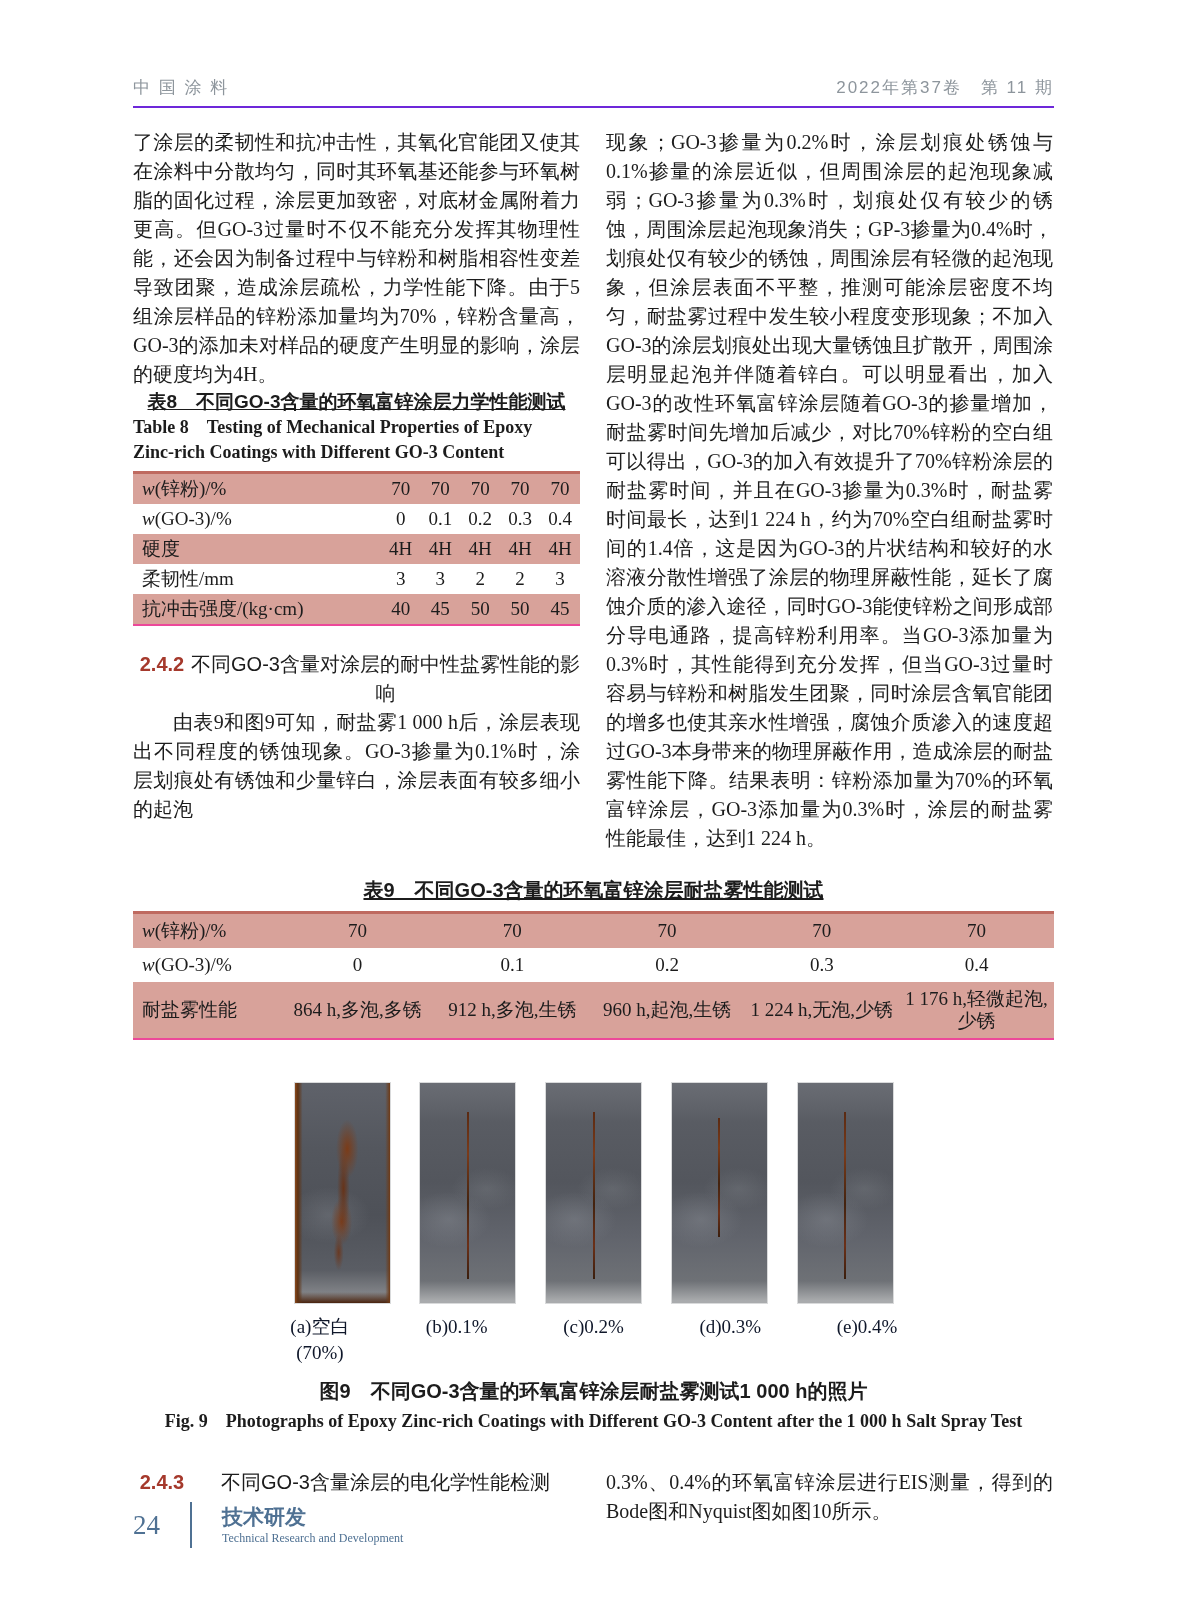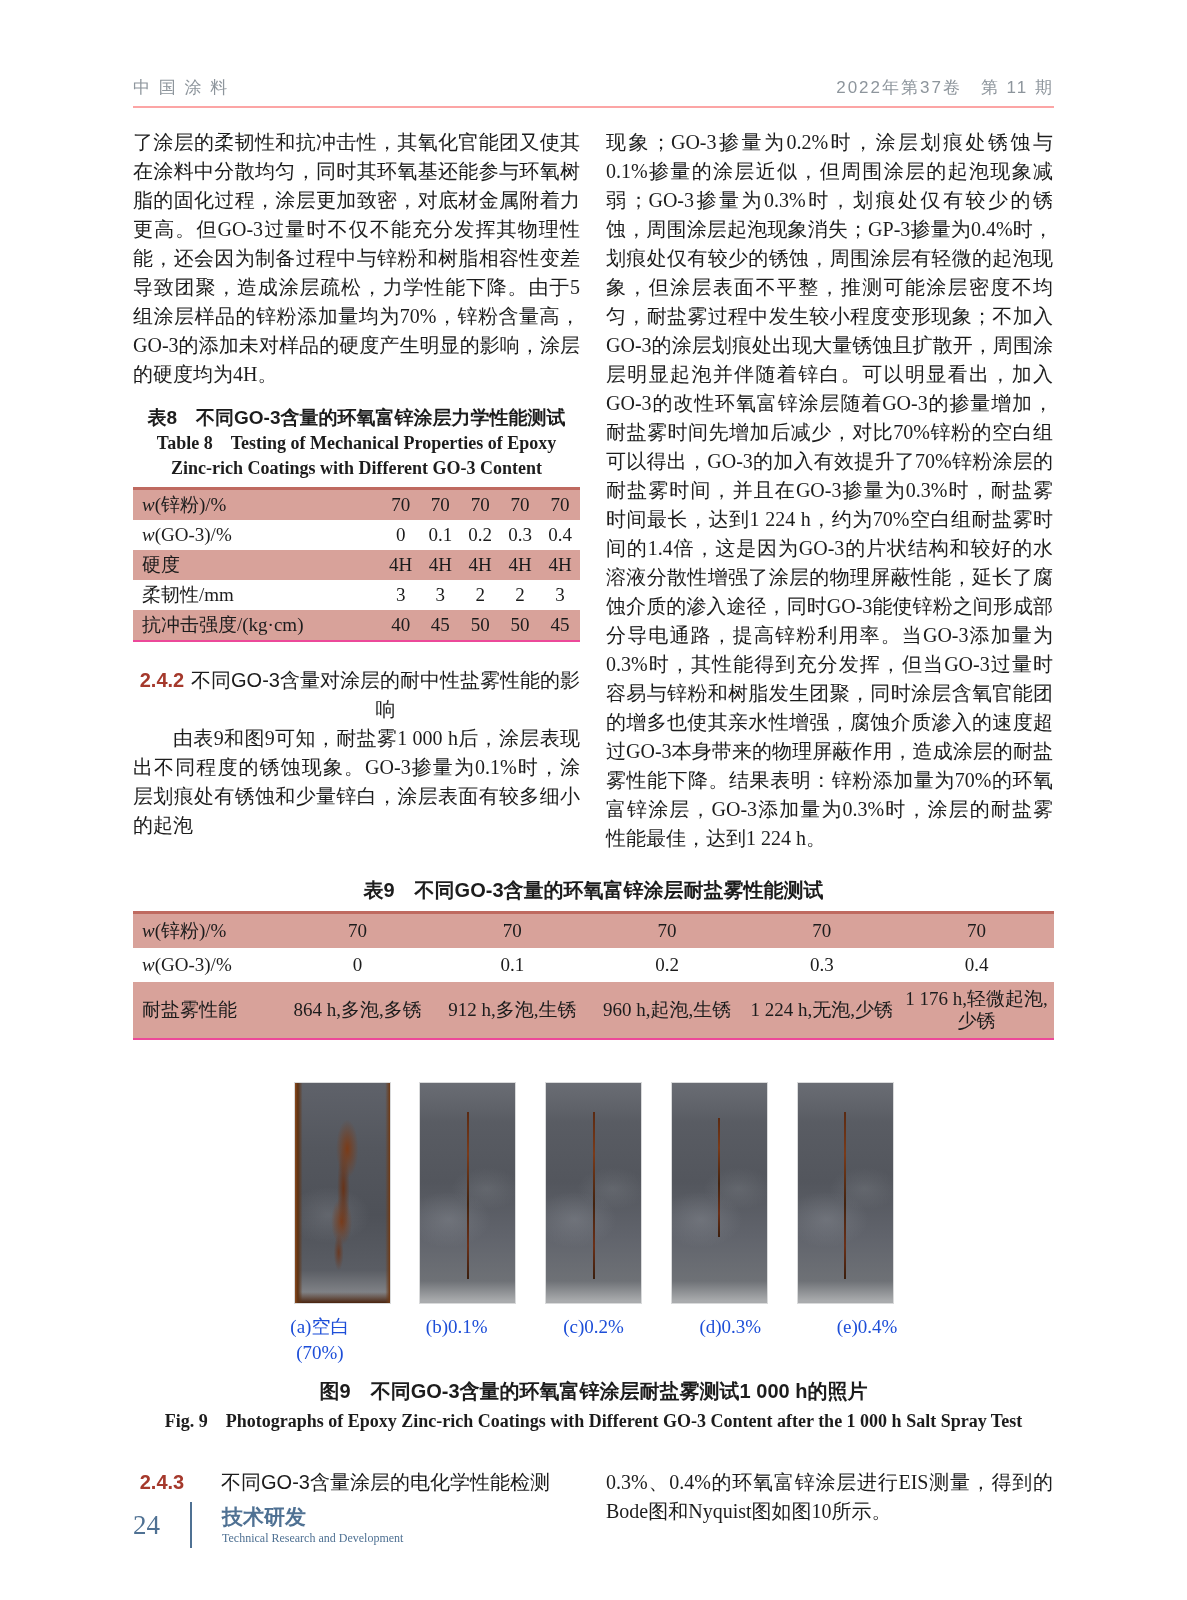--- a/index.html
+++ b/index.html
@@ -11,36 +11,36 @@
     padding:0 133px;
     background:#ffffff;
     font-family:"Liberation Serif","DejaVu Serif",serif;
     color:#1c1c1c;
     overflow:hidden;
   }
   
   .hdr{
     margin-top:76px;
     display:flex;justify-content:space-between;align-items:flex-end;
-    padding-bottom:7px;border-bottom:2px solid #fca5a5;
+    padding-bottom:7px;border-bottom:2px solid #6d28d9;
     color:#8d959c;font-size:17px;letter-spacing:2px;
     font-family:"Liberation Sans","DejaVu Sans",sans-serif;
   }
   
   .cols{display:flex;gap:26px;margin-top:20px;}
   .col{width:447px;font-size:20px;line-height:29px;text-align:justify;}
   .col p{margin:0;}
   p.indent{text-indent:2em;}
   
   .tbl-title-zh{
     font-family:"Liberation Sans","DejaVu Sans",sans-serif;
-    font-weight:bold;font-size:19px;text-align:center;line-height:26px;margin-top:16px;
+    font-weight:bold;font-size:19px;text-align:center;line-height:26px;text-decoration:underline;
   }
   .tbl-title-en{
-    font-weight:bold;font-size:18px;text-align:center;line-height:25px;
+    font-weight:bold;font-size:18px;line-height:25px;
   }
   table.datatbl{
     width:100%;border-collapse:collapse;margin-top:6px;
     border-top:3px solid #bf6a60;border-bottom:2px solid #ec4899;
   }
   table.datatbl td{
     font-size:19px;line-height:22px;padding:4px 2px;text-align:center;vertical-align:middle;
   }
   table.datatbl td.lbl{text-align:left;padding-left:9px;white-space:nowrap;}
   tr.shade{background:#d8a29a;}
@@ -82,21 +82,21 @@
       radial-gradient(ellipse 15px 34px at 49% 63%, rgba(124,58,22,.9), rgba(0,0,0,0) 70%),
       radial-gradient(ellipse 7px 26px at 46% 77%, rgba(110,50,20,.8), rgba(0,0,0,0) 70%),
       linear-gradient(90deg,#8a4a1e 0%,#5e3212 3%,rgba(0,0,0,0) 8%),
       linear-gradient(270deg,#6e3a16 0%,rgba(0,0,0,0) 5%),
       linear-gradient(0deg,#49230e 0%,rgba(0,0,0,0) 5%),
       radial-gradient(ellipse 60px 40px at 35% 60%, rgba(160,165,172,.25), rgba(0,0,0,0) 70%),
       linear-gradient(180deg,#5f626a 0%,#54575e 30%,#4e5158 60%,#5a5d64 85%,#8e9093 99%);
   }
   .label-row{
     width:640px;margin:10px auto 0;display:flex;
-    color:#1d4ed8;font-size:19px;line-height:26px;text-align:center;gap:44px;
+    color:#0f172a;font-size:19px;line-height:26px;text-align:center;gap:44px;
   }
   .label-row .pl{flex:1;}
   .fig-cap-zh{
     margin-top:12px;text-align:center;font-weight:bold;font-size:20px;line-height:27px;
     font-family:"Liberation Sans","DejaVu Sans",sans-serif;
   }
   .fig-cap-en{margin-top:4px;text-align:center;font-weight:bold;font-size:18px;line-height:25px;}
   
   .cols.bottom{margin-top:34px;}
   

